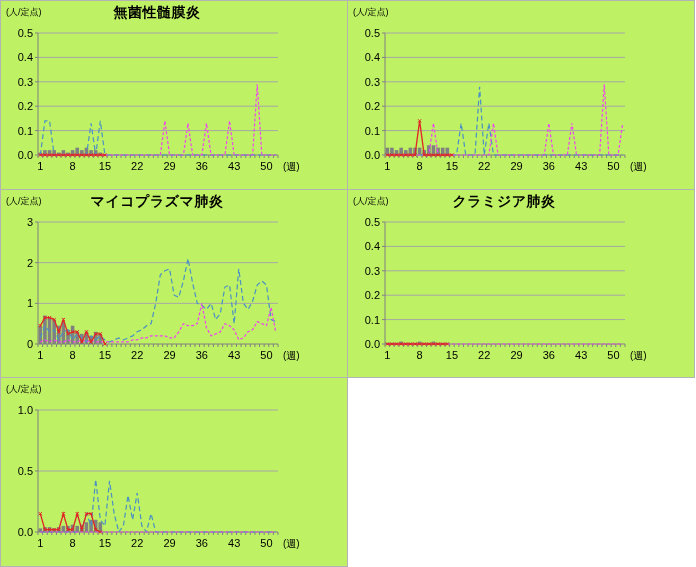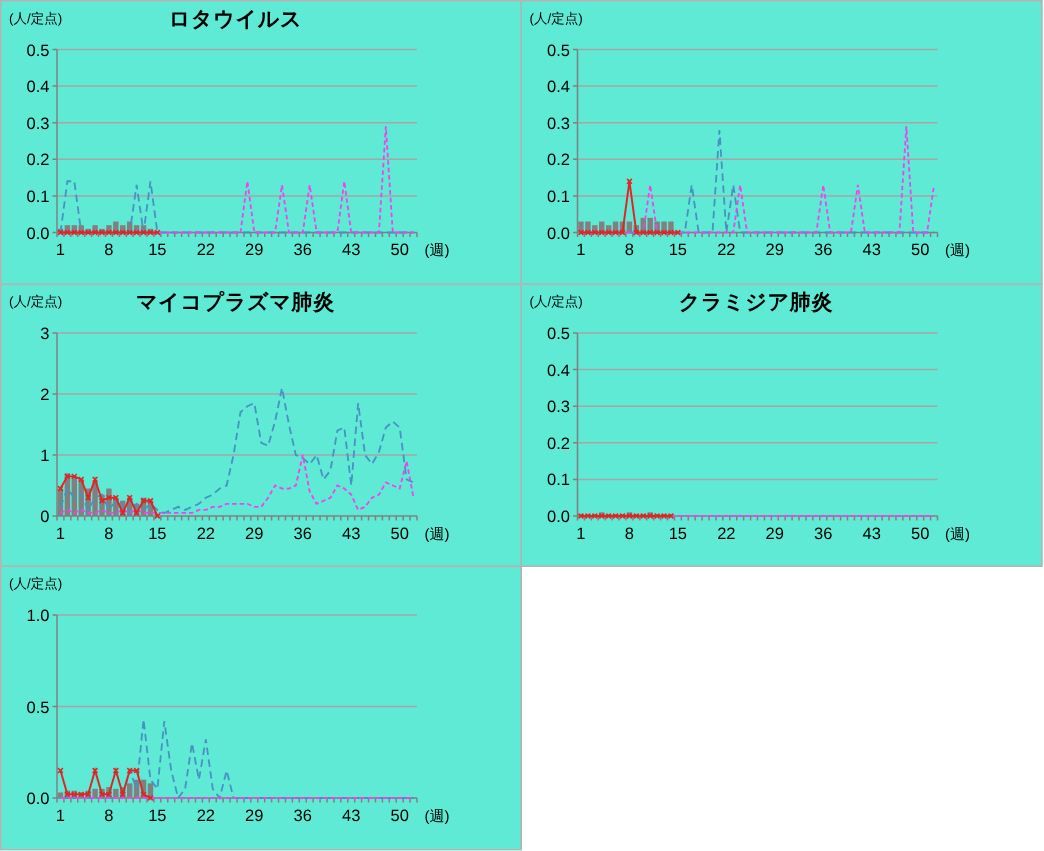--- a/index.html
+++ b/index.html
@@ -1,29 +1,29 @@
 <!DOCTYPE html>
 <html><head>
 <meta charset="utf-8">
 <style>
   html,body{margin:0;padding:0;background:#fff;}
   body{width:696px;height:567px;position:relative;font-family:"Liberation Sans",sans-serif;color:#000;}
-  .chart-box{position:absolute;width:348px;background:#5eead4;border:1px solid #b3b3b3;box-sizing:border-box;overflow:hidden;}
+  .chart-box{position:absolute;width:348px;background:#bef264;border:1px solid #b3b3b3;box-sizing:border-box;overflow:hidden;}
   .chart-title{position:absolute;top:3px;left:34px;width:244px;text-align:center;font-size:14px;font-weight:bold;letter-spacing:0.5px;white-space:nowrap;}
   .y-unit{position:absolute;top:5px;left:5px;font-size:9px;}
   .chart-svg{position:absolute;left:0;top:0;}
   svg text{font-family:"Liberation Sans",sans-serif;}
   .empty-cell{position:absolute;left:348px;top:378px;width:348px;height:189px;background:#fff;}
 </style>
 </head>
 <body>
 
 <div class="chart-box" style="left:0;top:0;height:190px;">
   <span class="y-unit">(人/定点)</span>
-  <div class="chart-title">ロタウイルス</div>
+  <div class="chart-title">無菌性髄膜炎</div>
   <svg class="chart-svg" width="346" height="188" viewBox="0 0 346 188">
       <line x1="34" y1="154" x2="37" y2="154" stroke="#808080" stroke-width="1"></line>
       <text x="32" y="158" text-anchor="end" font-size="11" fill="#000">0.0</text>
       <line x1="37" y1="129.6" x2="277" y2="129.6" stroke="#a6a6a6" stroke-width="1"></line>
       <line x1="34" y1="129.6" x2="37" y2="129.6" stroke="#808080" stroke-width="1"></line>
       <text x="32" y="133.6" text-anchor="end" font-size="11" fill="#000">0.1</text>
       <line x1="37" y1="105.2" x2="277" y2="105.2" stroke="#a6a6a6" stroke-width="1"></line>
       <line x1="34" y1="105.2" x2="37" y2="105.2" stroke="#808080" stroke-width="1"></line>
       <text x="32" y="109.2" text-anchor="end" font-size="11" fill="#000">0.2</text>
       <line x1="37" y1="80.8" x2="277" y2="80.8" stroke="#a6a6a6" stroke-width="1"></line>

